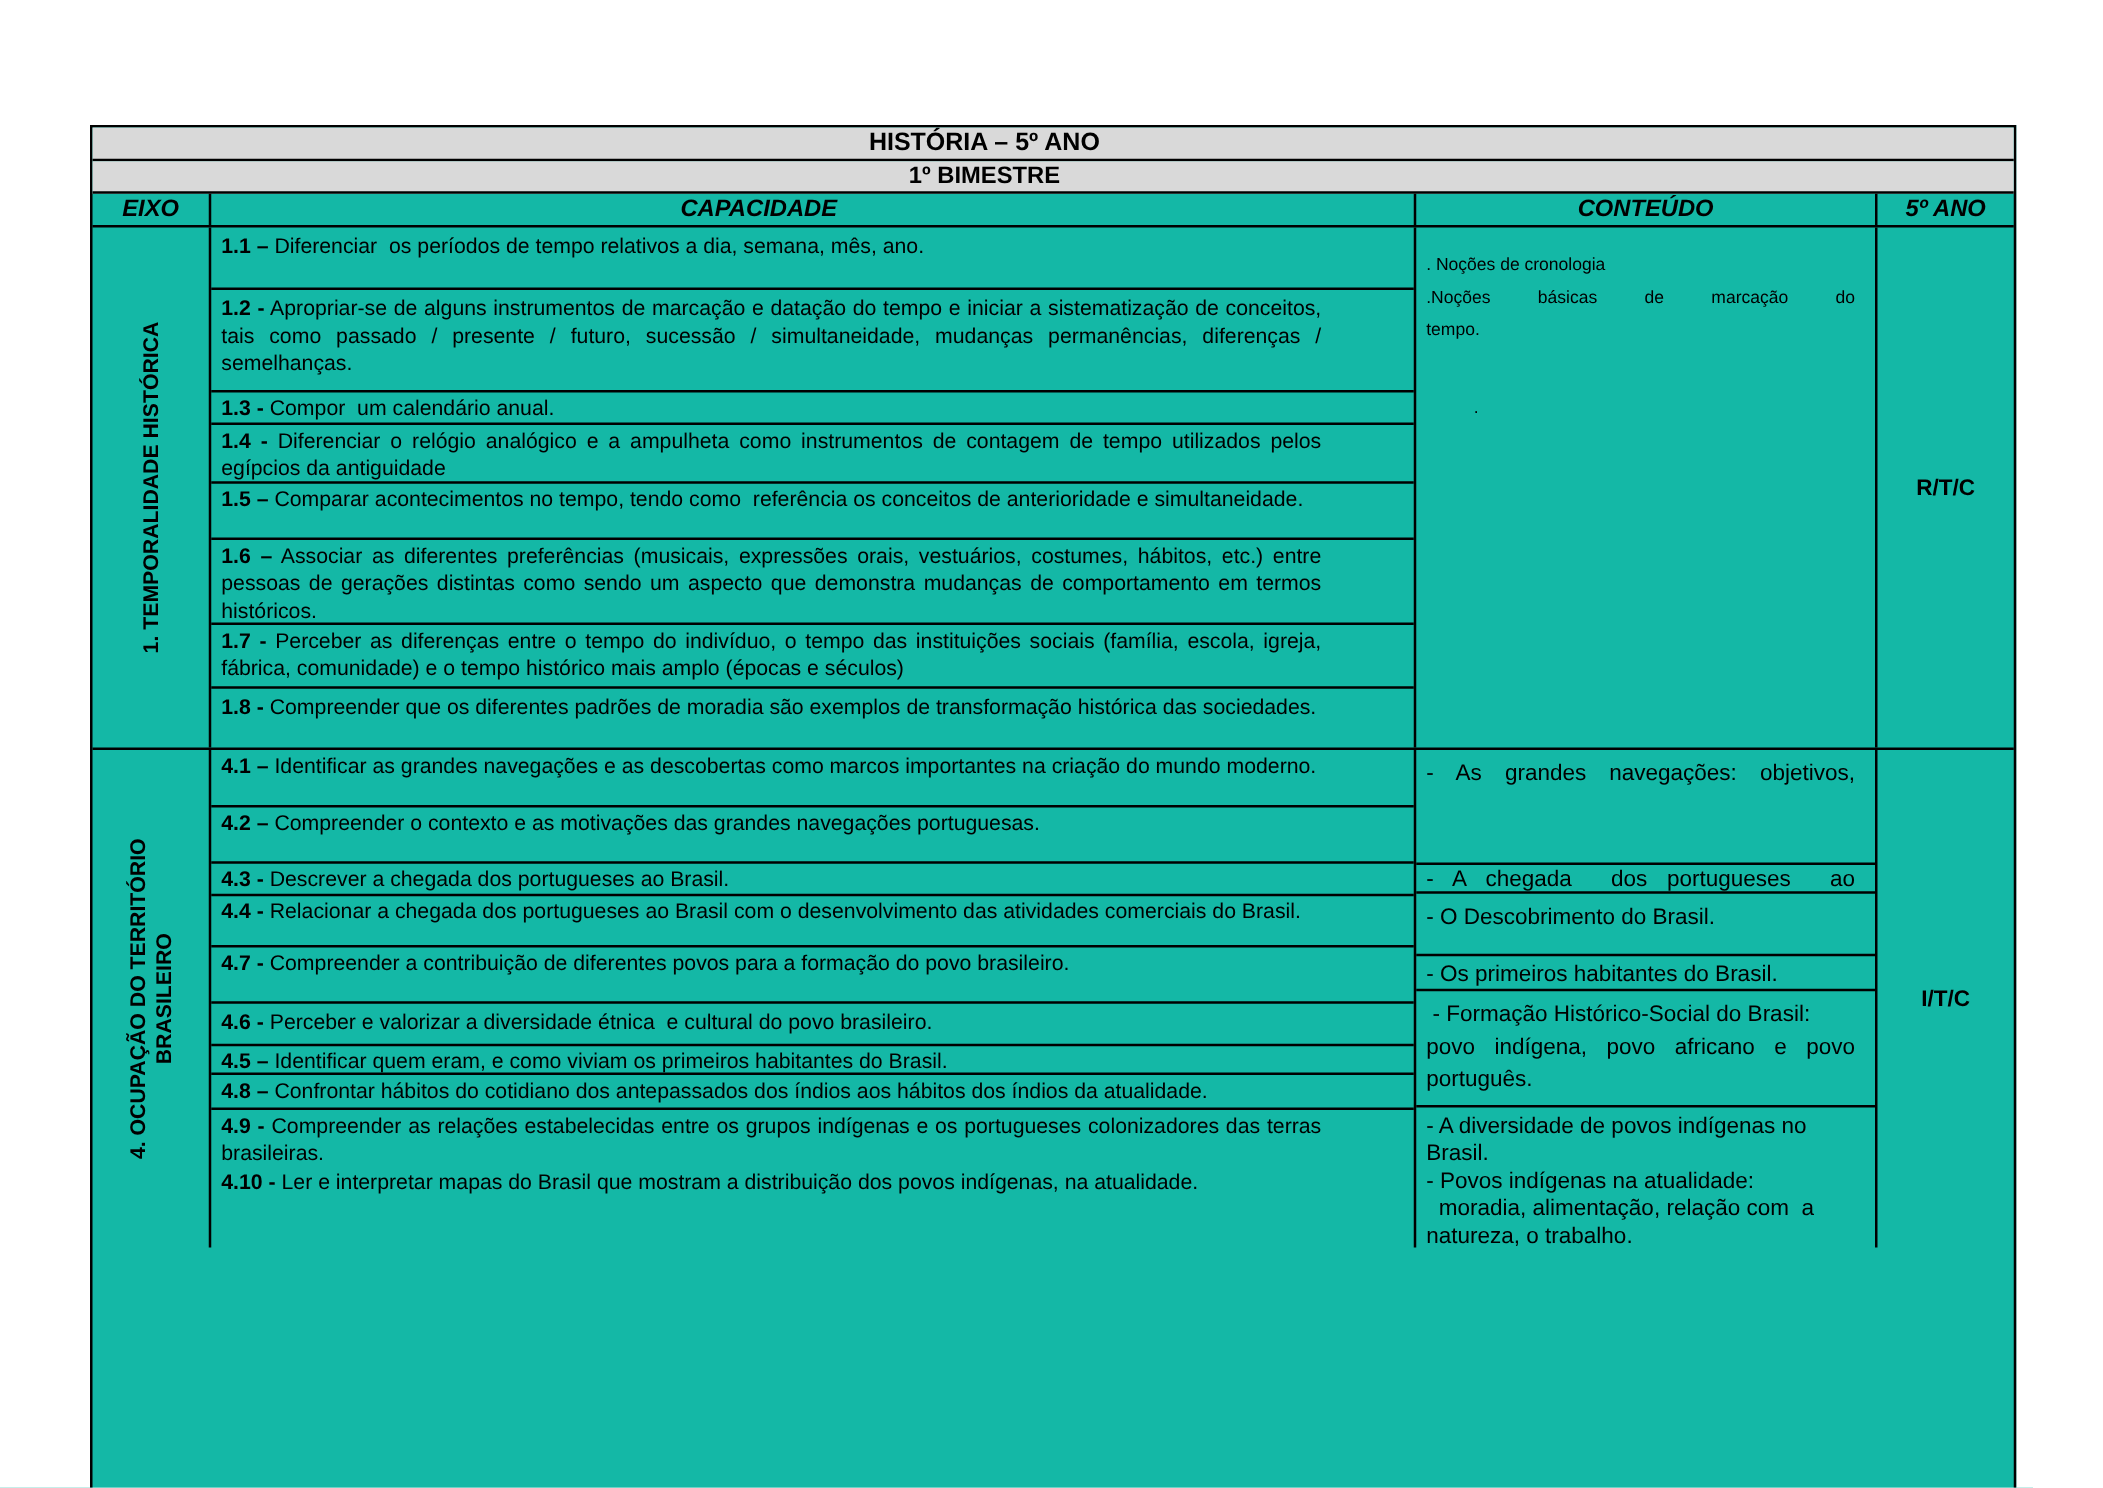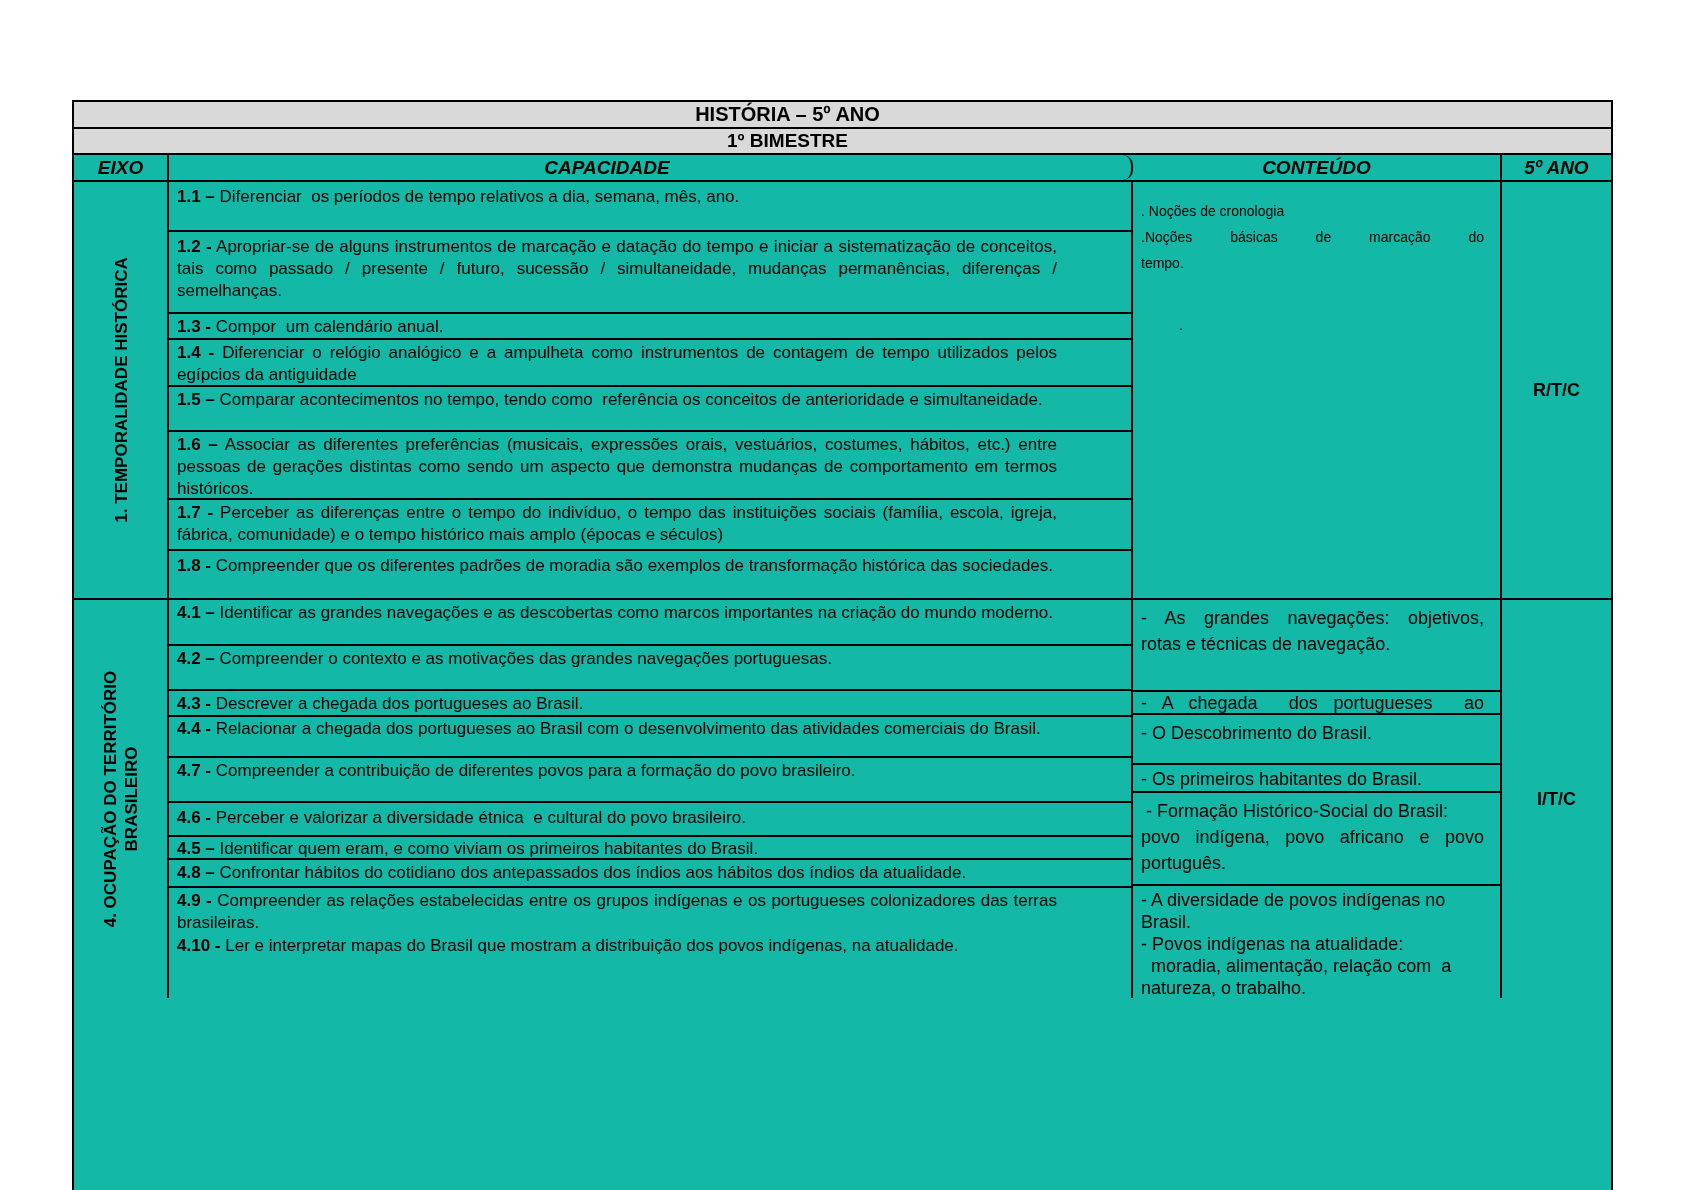--- a/index.html
+++ b/index.html
@@ -26,21 +26,21 @@
   .hcell {
     display:flex; align-items:center; justify-content:center;
     font-weight:bold; font-style:italic; font-size:19px;
     border-right:2px solid #000; height:100%;
   }
   .hcell.last { border-right:none; }
   .w-eixo { width:95px; }
   .w-cap  { width:964px; }
   .w-cont { width:369px; }
   .w-ano  { width:109px; }
-  .hcell.w-cap { padding-right:86px;border-radius:10px; }
+  .hcell.w-cap { padding-right:86px; }
   
   .section { display:flex; }
   .section.s1 { height:418px; border-bottom:2px solid #000; }
   .section.s2 { height:398px; }
   .c-eixo { width:95px; border-right:2px solid #000; position:relative; }
   .c-cap  { width:964px; border-right:2px solid #000; display:flex; flex-direction:column; }
   .c-cont { width:369px; border-right:2px solid #000; display:flex; flex-direction:column; }
   .c-ano  { width:109px; display:flex; align-items:center; justify-content:center; }
   .rot {
     position:absolute; top:50%; left:50%;
@@ -168,21 +168,20 @@
         </div>
       <div class="crow lastrow" style="height:110px">
         <div class="captext snug"><b class="num">4.9 -</b> <span class="body">Compreender as relações estabelecidas entre os grupos indígenas e os portugueses colonizadores das terras brasileiras.</span></div>
         <div class="captext tight"><b class="num">4.10 -</b> <span class="body">Ler e interpretar mapas do Brasil que mostram a distribuição dos povos indígenas, na atualidade.</span></div>
       </div>
     </div>
     <div class="c-cont">
       <div class="qrow" style="height:92px">
         <div class="qtext">
           <div class="qline fj">- As grandes navegações: objetivos,</div>
-          <div class="qline">rotas e técnicas de navegação.</div>
         </div>
       </div>
       <div class="qrow clip" style="height:23px">
         <div class="qtext">
           <div class="qline fj">- A chegada  dos portugueses  ao</div>
           <div class="qline">Brasil.</div>
         </div>
       </div>
       <div class="qrow" style="height:50px">
         <div class="qtext">

